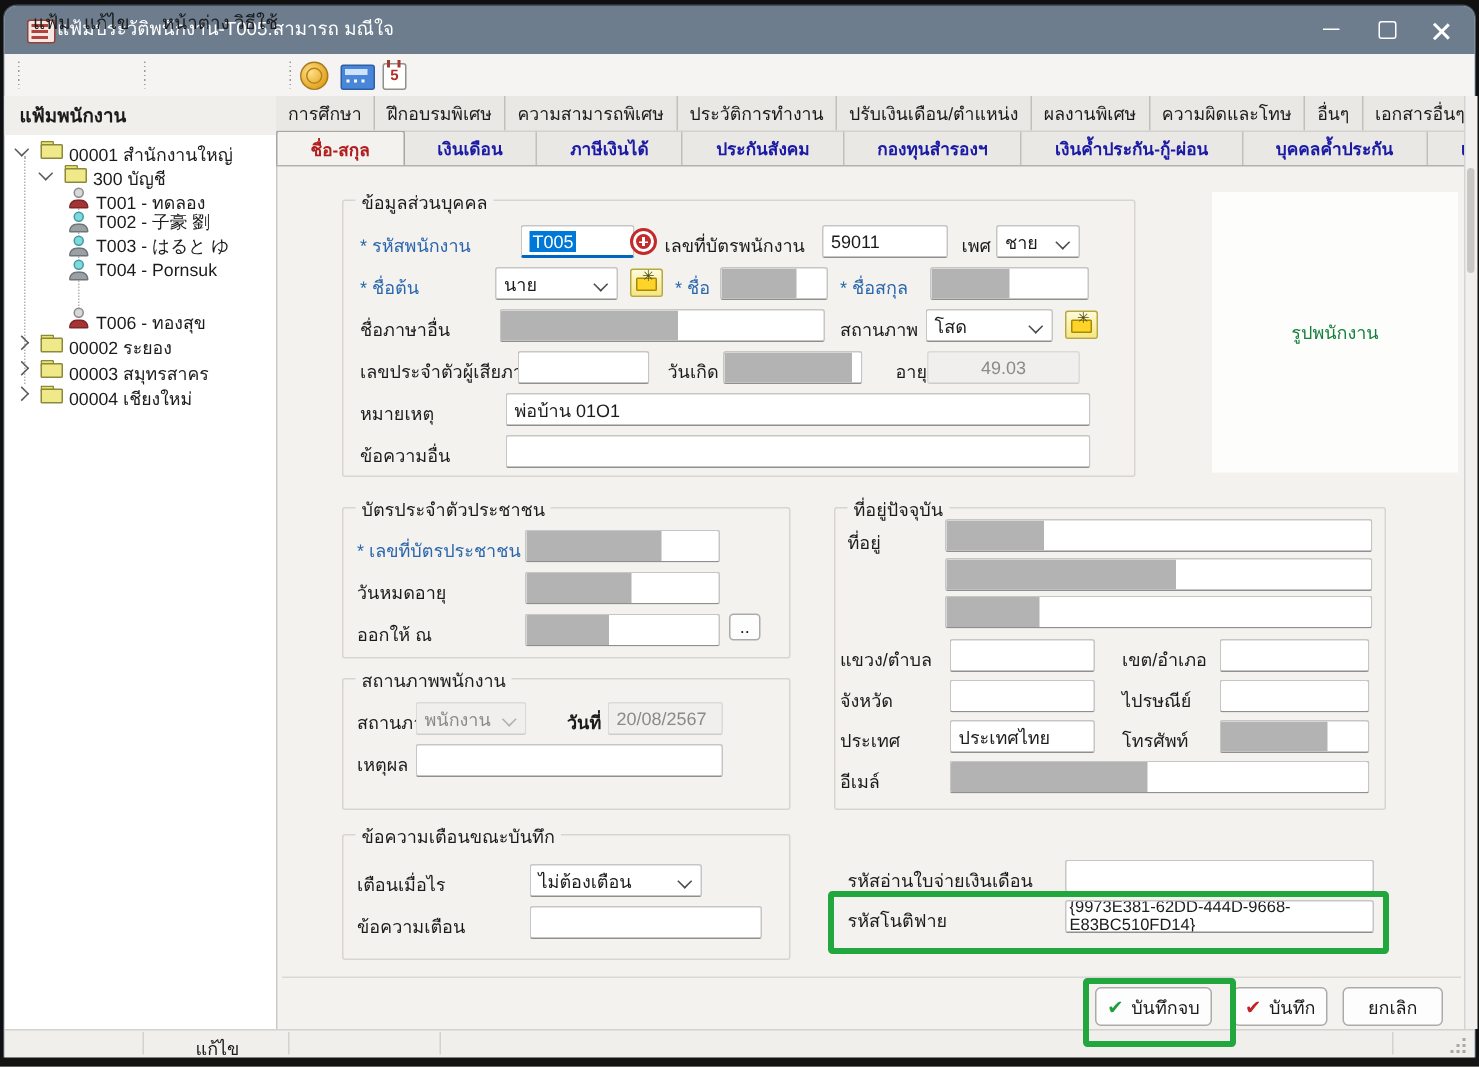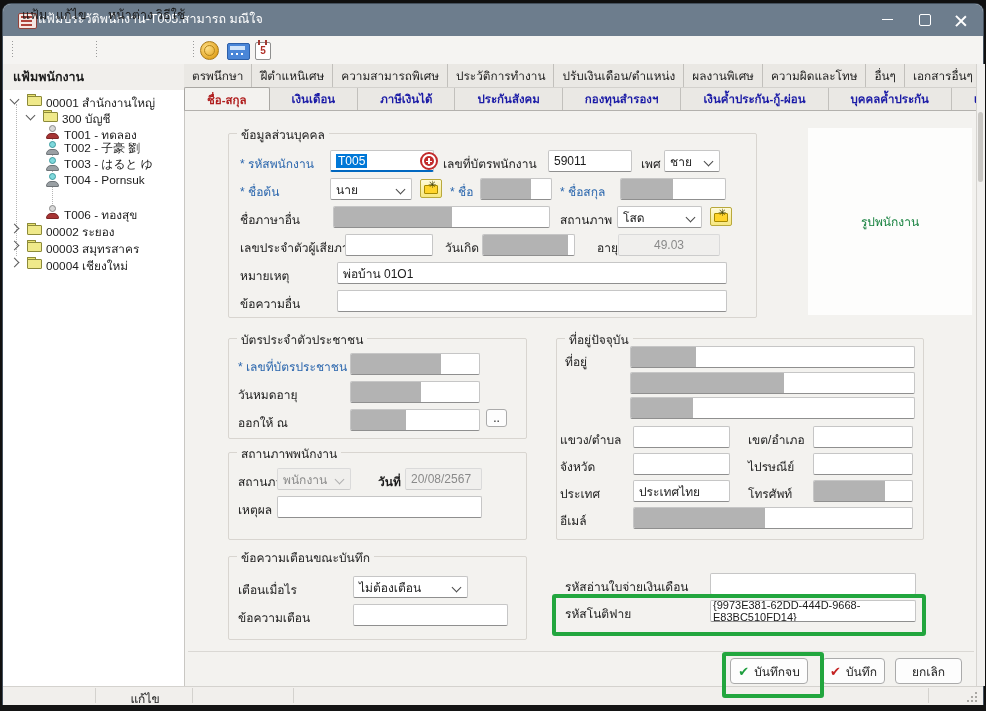--- a/index.html
+++ b/index.html
@@ -212,22 +212,22 @@
     <span class="texp right" style="left:11px"></span>
     <span class="fold" style="left:27px">
         <i></i>
         <b></b>
       </span>
     <span class="tlabel" style="left:46px">00004 เชียงใหม่</span>
   </div>
 
   <div class="tabstrip">
     <div class="tabrow tabrow1" style="top:0">
-      <div class="tab">ตรพนึกษา</div>
-      <div class="tab">ฝึตำแหนิเศษ</div>
+      <div class="tab">การศึกษา</div>
+      <div class="tab">ฝึกอบรมพิเศษ</div>
       <div class="tab">ความสามารถพิเศษ</div>
       <div class="tab">ประวัติการทำงาน</div>
       <div class="tab">ปรับเงินเดือน/ตำแหน่ง</div>
       <div class="tab">ผลงานพิเศษ</div>
       <div class="tab">ความผิดและโทษ</div>
       <div class="tab">อื่นๆ</div>
       <div class="tab">เอกสารอื่นๆ</div>
     </div>
     <div class="tabrow tabrow2" style="top:23px">
       <div class="tab active">ชื่อ-สกุล</div>
@@ -244,21 +244,21 @@
       <div class="tab">แฟ้มบุคคล</div>
     </div>
   </div>
   <div class="rowline"></div>
   <div class="tabline"></div>
 
   <div class="fs" style="left:228px;top:133px;width:527px;height:183px">
     <span class="leg">ข้อมูลส่วนบุคคล</span>
   </div>
   <div class="lbl req" style="left:240px;top:154px">* รหัสพนักงาน</div>
-  <div class="inp focus" style="left:330px;top:150px;width:104px">
+  <div class="inp focus" style="left:347px;top:150px;width:76px">
       <span class="selhl">T005</span>
     </div>
   <span class="rplus" style="left:420px;top:152px">
       <i></i>
       <b class="h"></b>
       <b class="v"></b>
     </span>
   <div class="lbl" style="left:443px;top:154px">เลขที่บัตรพนักงาน</div>
   <div class="inp" style="left:548px;top:150px;width:84px">
       <span>59011</span>

